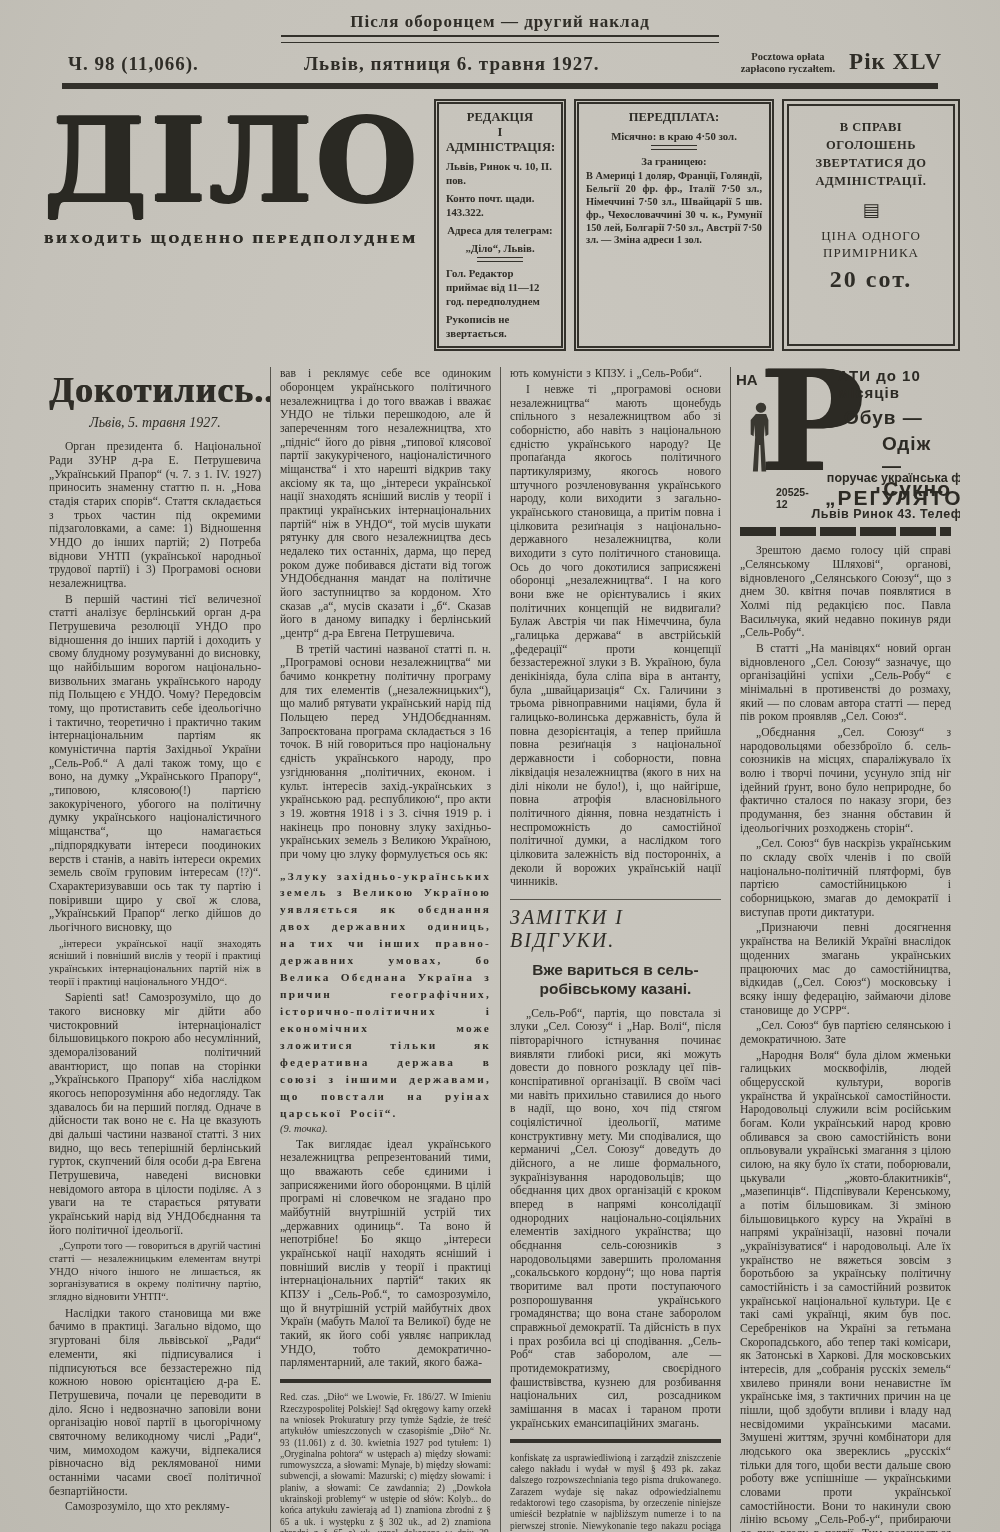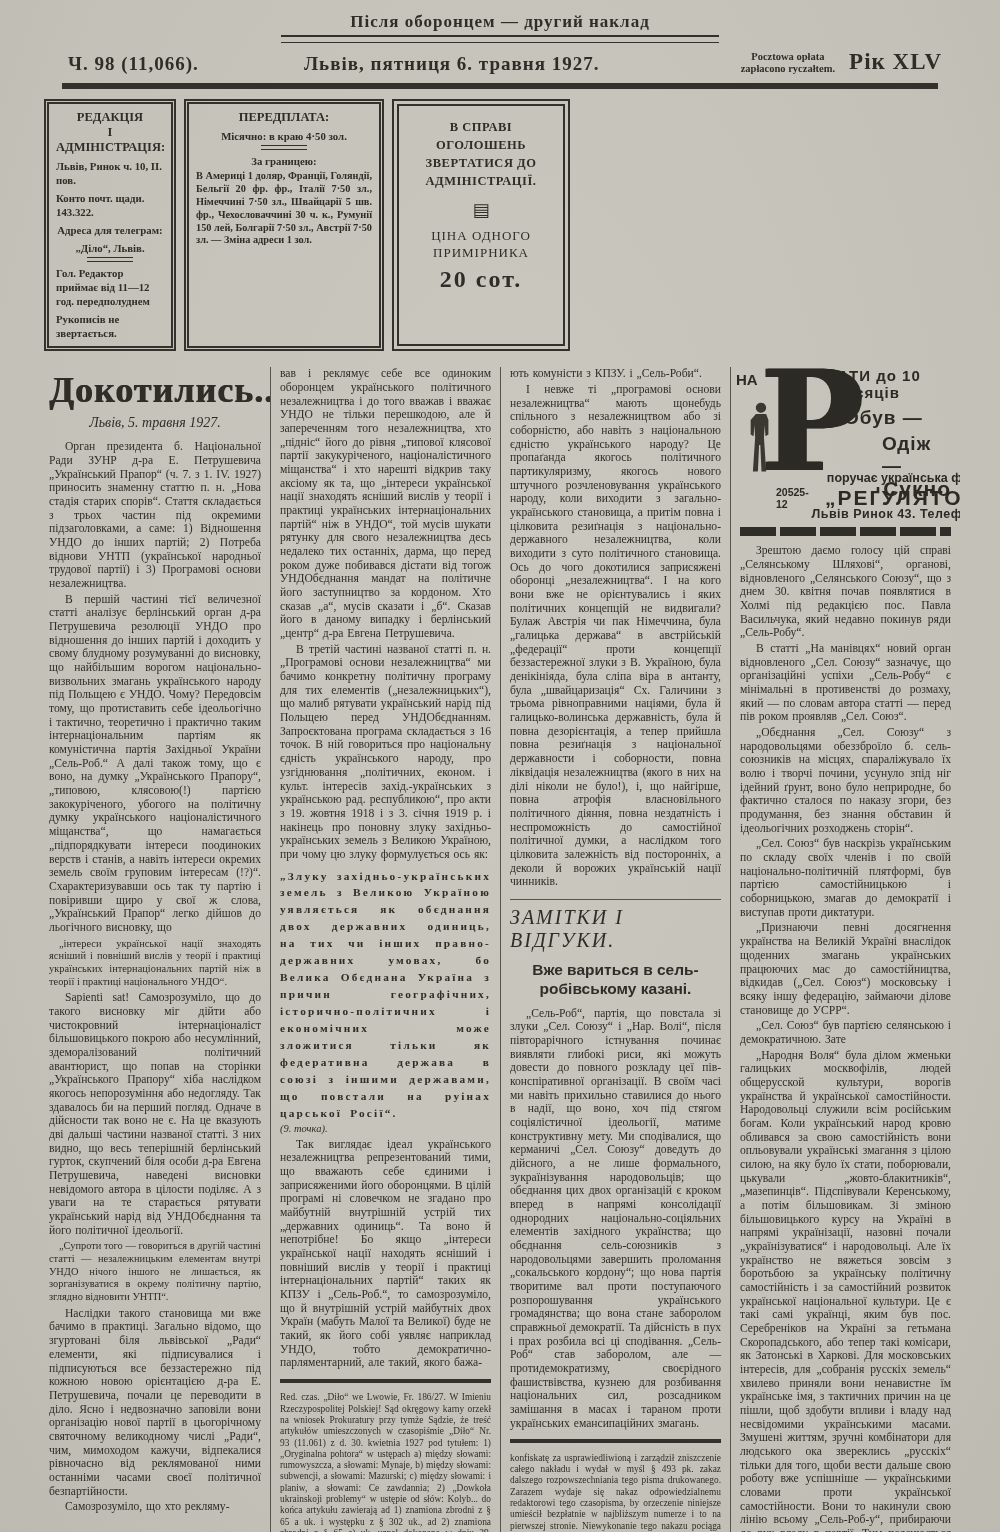--- a/index.html
+++ b/index.html
@@ -102,20 +102,24 @@
       <div class="postal">
         <div>Pocztowa opłata</div>
         <div>zapłacono ryczałtem.</div>
       </div>
       <div class="year">Рік XLV</div>
     </div>
   </div>
   <div class="rule-heavy"></div>
 
   <div class="masthead">
+    <div class="logo-block">
+      <div class="logo">ДІЛО</div>
+      <div class="logo-sub">ВИХОДИТЬ ЩОДЕННО ПЕРЕДПОЛУДНЕМ</div>
+    </div>
 
     <div class="mbox box1">
       <div class="bt">РЕДАКЦІЯ</div>
       <div class="bt">І АДМІНІСТРАЦІЯ:</div>
       <div class="ln">Львів, Ринок ч. 10, ІІ. пов.</div>
       <div class="ln">Конто почт. щади. 143.322.</div>
       <div class="ln ctr">Адреса для телеграм:</div>
       <div class="ln ctr">„Діло“, Львів.</div>
       <div class="smallrule"></div>
       <div class="ln">Гол. Редактор приймає від 11—12 год. передполуднем</div>

